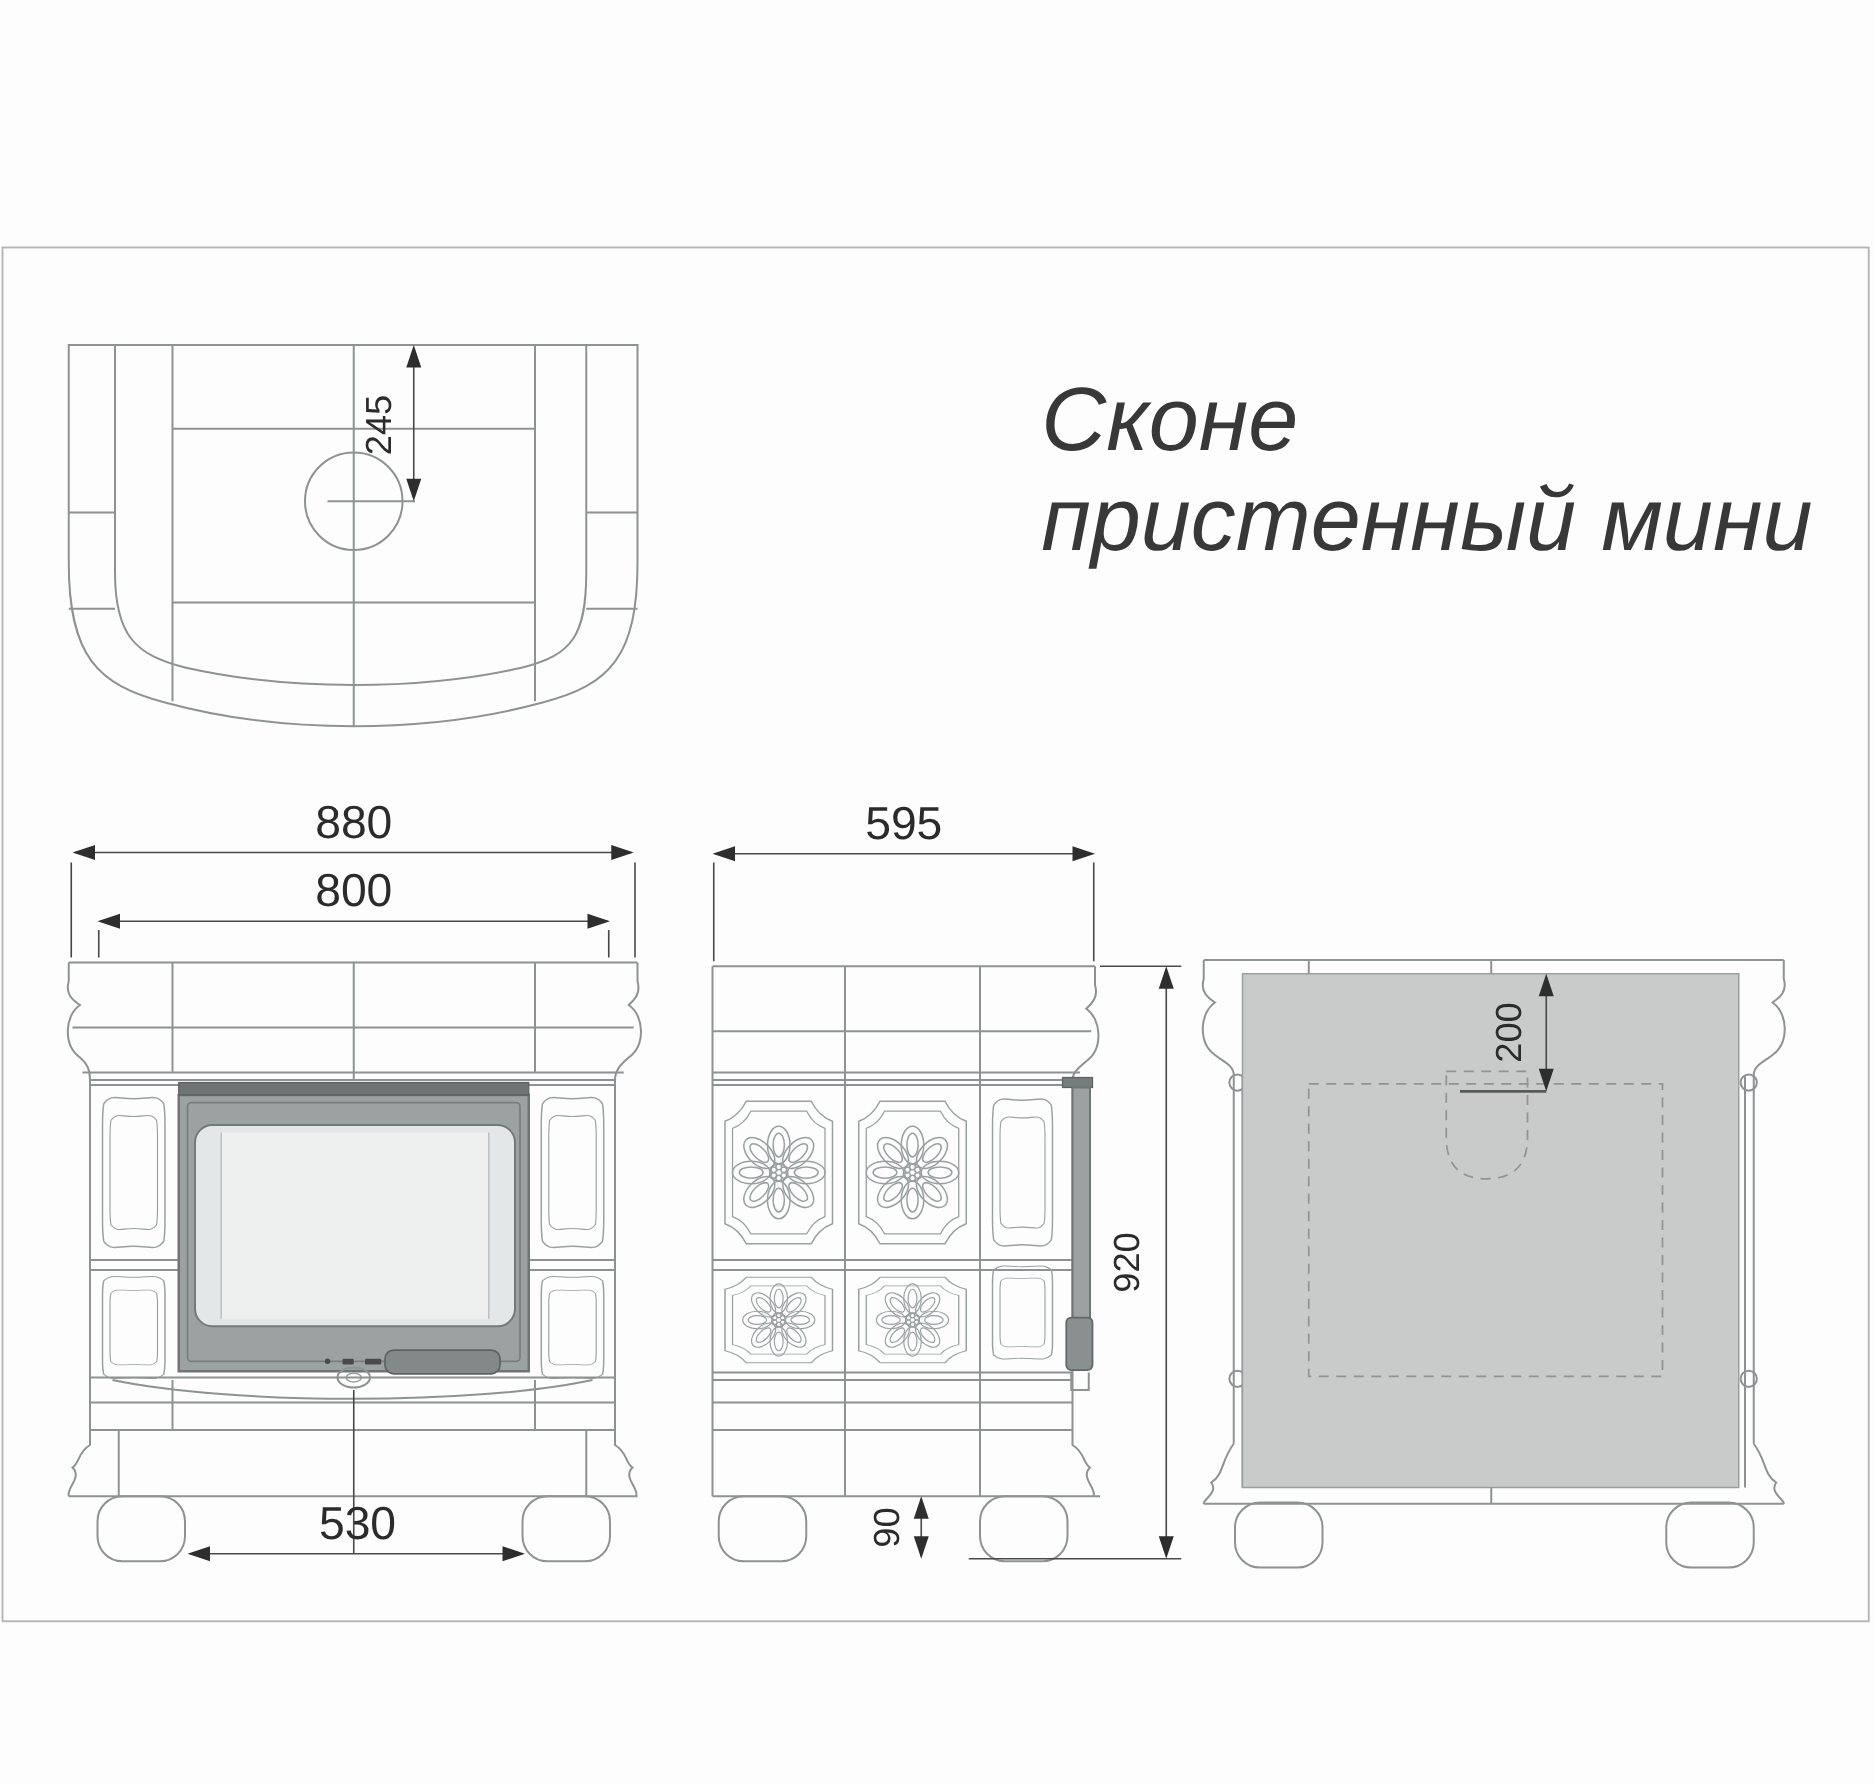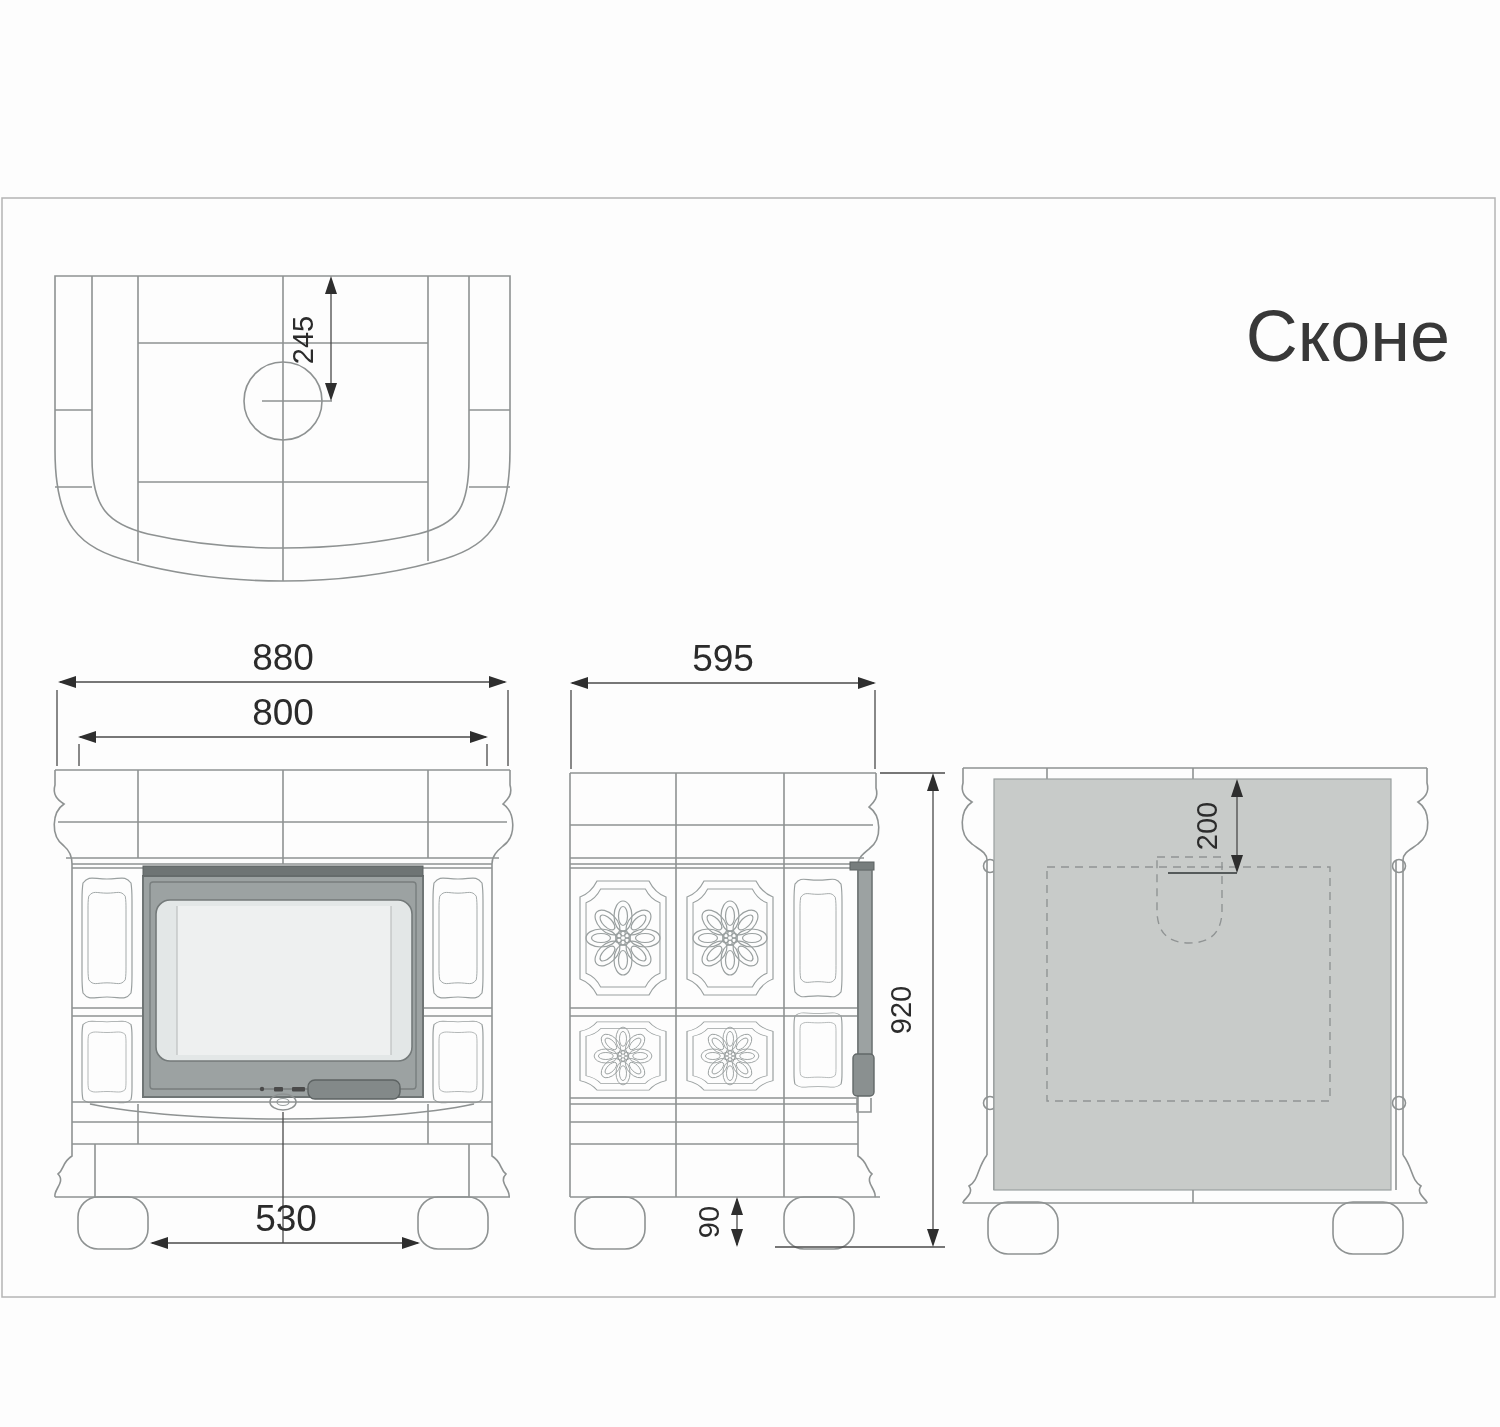--- a/index.html
+++ b/index.html
@@ -2,38 +2,39 @@
 <html><head>
 <meta charset="utf-8">
 <style>
   html,body{margin:0;padding:0;background:#ffffff;}
   .canvas{
     position:relative;width:1500px;height:1427px;background:#fdfdfd;
     font-family:"Liberation Sans", sans-serif;overflow:hidden;
   }
   .title{
     position:absolute;top:296px;right:50px;text-align:left;
-    font-size:72px;line-height:80px;color:#383838;letter-spacing:0px;white-space:nowrap;
+    font-size:72px;line-height:80px;color:#383838;letter-spacing:0px;white-space:nowrap;font-style:italic;
   }
   svg{position:absolute;left:0;top:0;}
   .geo{stroke:#8e9292;stroke-width:1.6;fill:none;}
   .geo-thin{stroke:#9aa0a0;stroke-width:1.2;fill:none;}
   .dim{stroke:#4a4a4a;stroke-width:1.3;fill:none;}
   .dash{stroke:#909494;stroke-width:1.4;fill:none;stroke-dasharray:8 6;}
   .arrow{fill:#2e2e2e;stroke:none;}
   .dimtext{fill:#2b2b2b;font-family:"Liberation Sans",sans-serif;font-size:37px;}
   .dimtext-v{fill:#2b2b2b;font-family:"Liberation Sans",sans-serif;font-size:29px;}
 </style>
 </head>
 <body>
 
 <div class="canvas">
 
   <div class="title">
     <div>Сконе</div>
+    <div>пристенный мини</div>
   </div>
 
   <svg width="1500" height="1427" viewBox="0 0 1500 1427">
     <defs>
 
       <g id="petal">
         <ellipse cx="0" cy="-22" rx="9" ry="15" class="geo-thin"></ellipse>
         <ellipse cx="0" cy="-22" rx="4.5" ry="9.5" class="geo-thin"></ellipse>
       </g>
 

